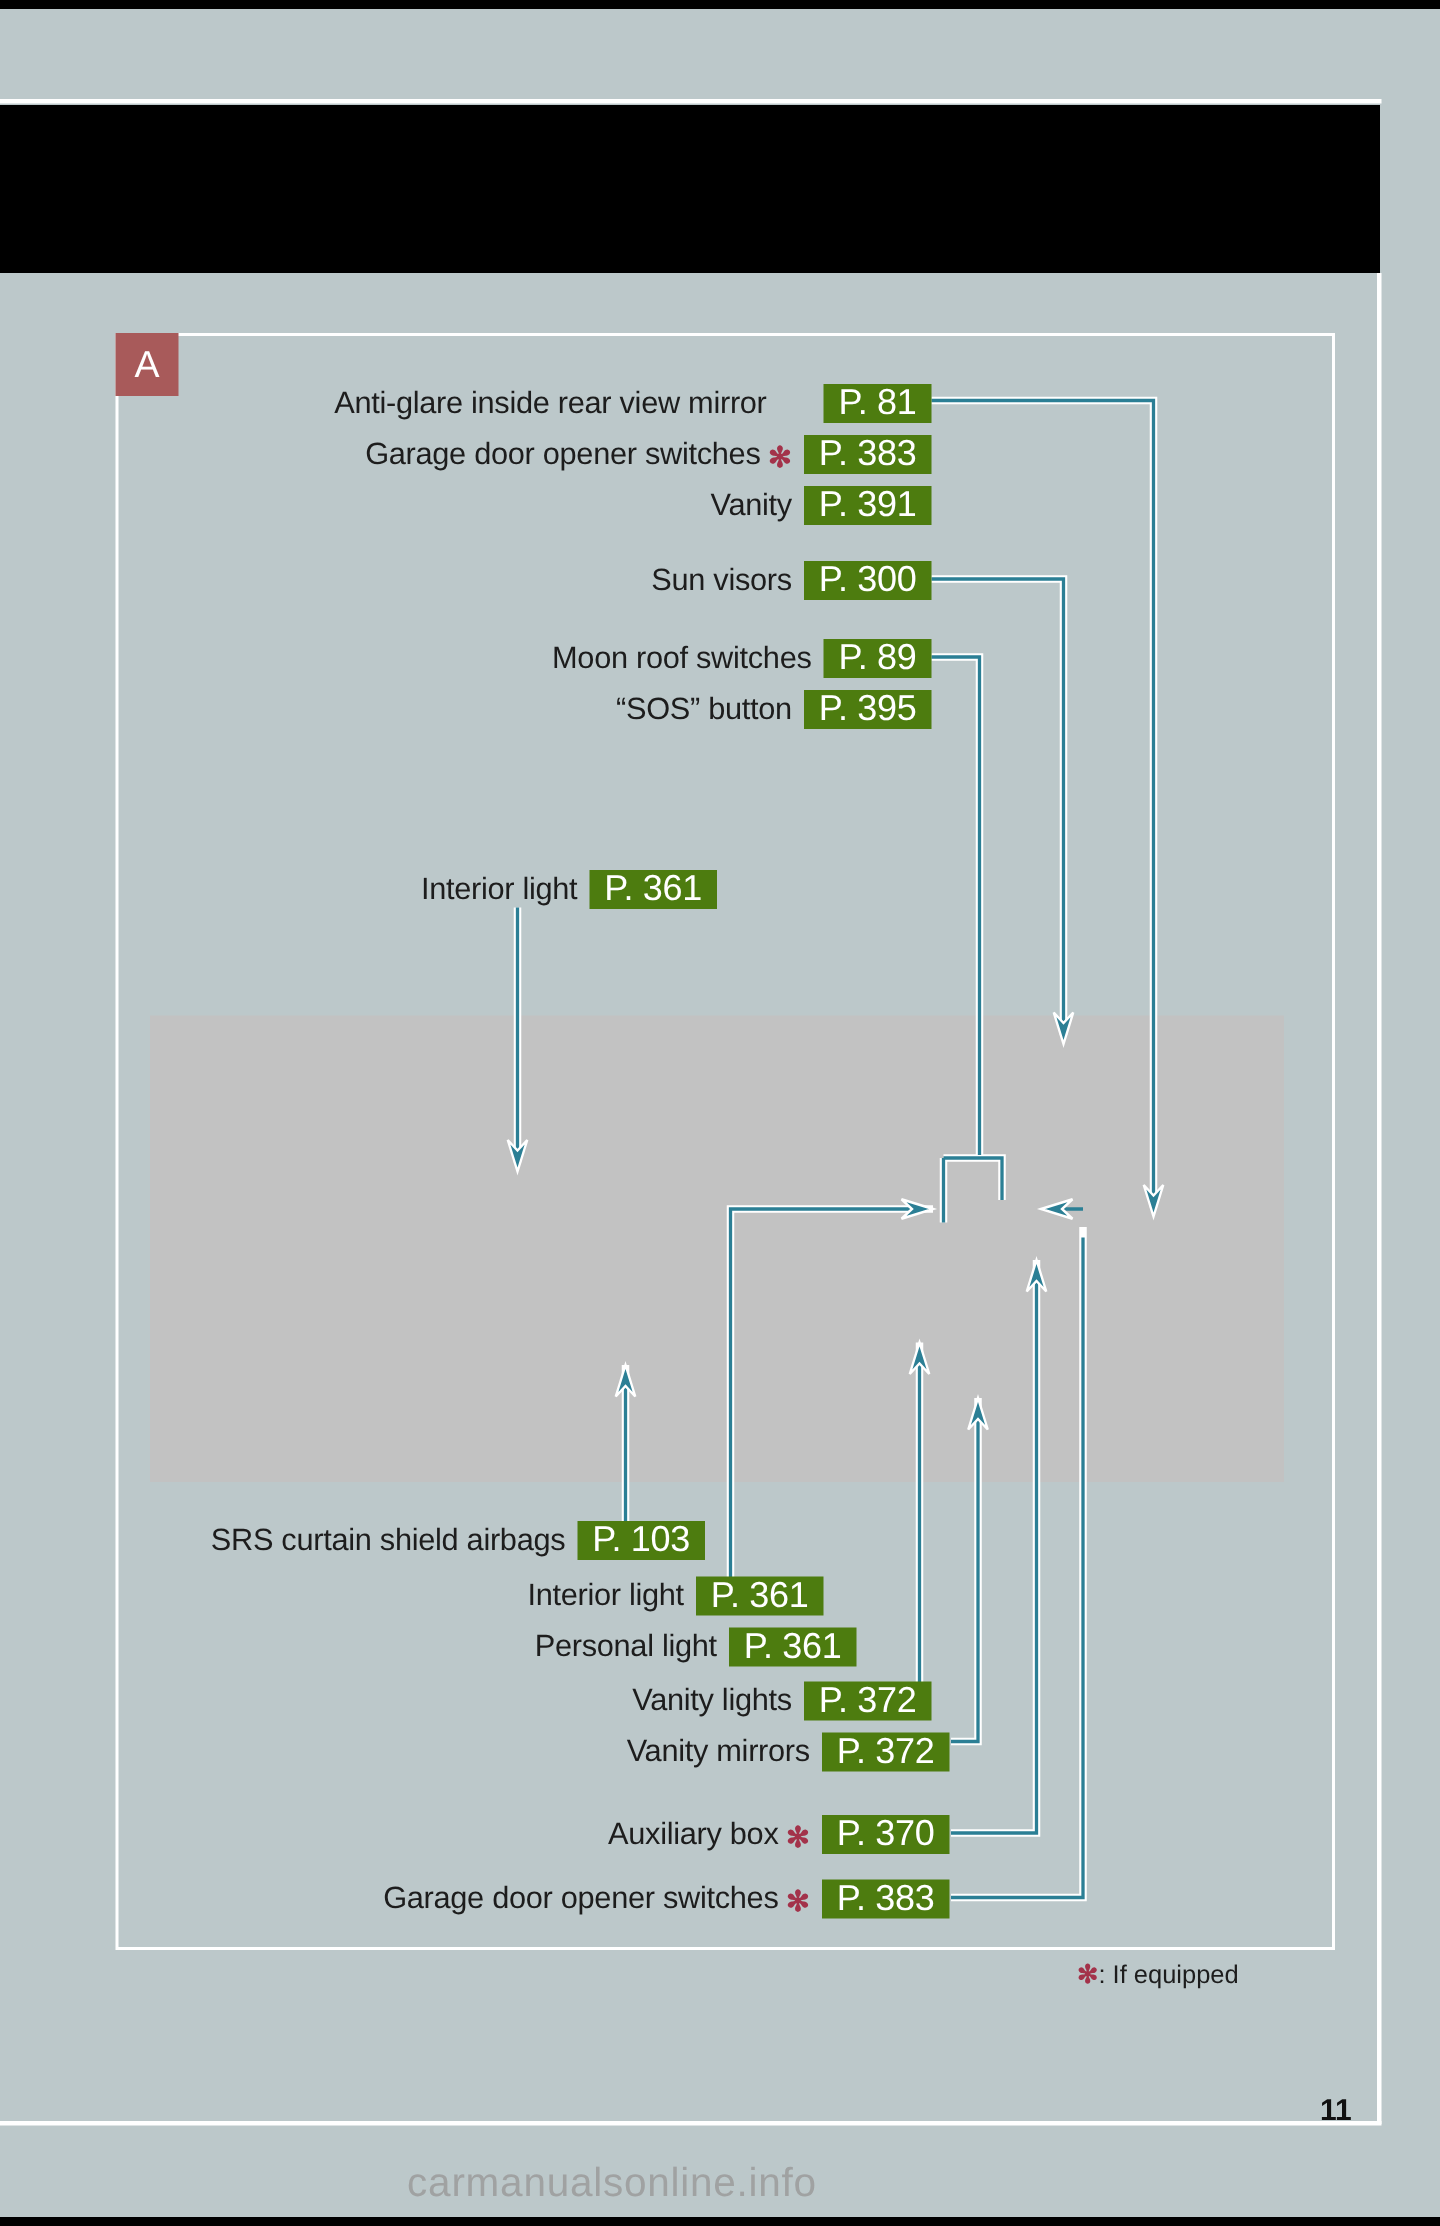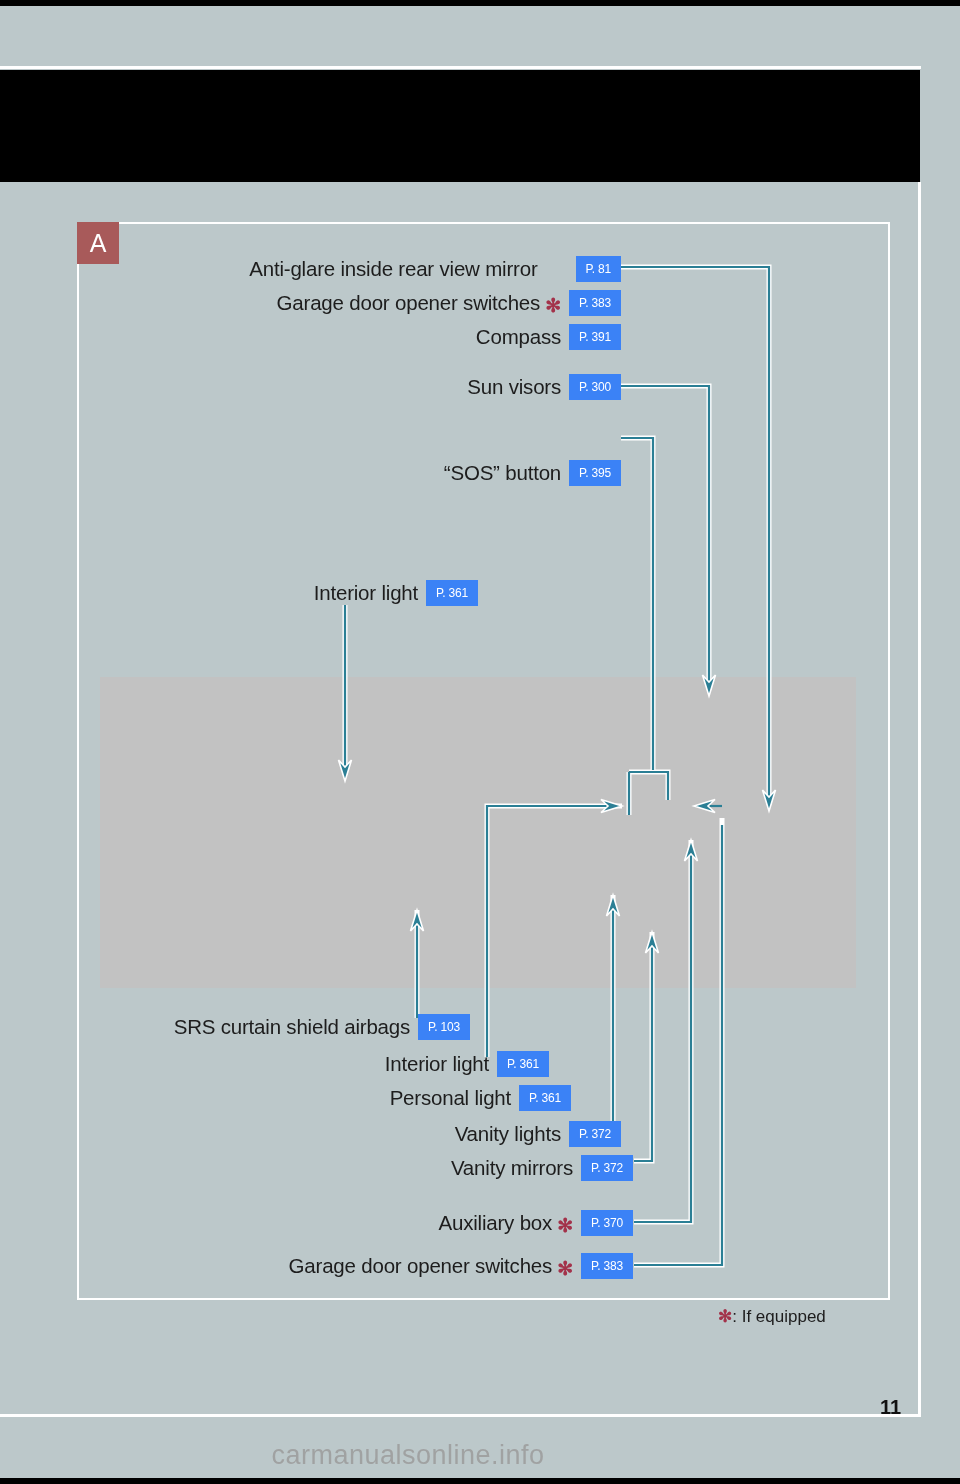--- a/index.html
+++ b/index.html
@@ -54,22 +54,22 @@
     font-size:20.5px;color:#1d1d1d;
     font-family:"Liberation Sans",sans-serif;
     letter-spacing:-0.2px;
     line-height:26px;
   }
   .callout .ast{
     color:#a3324a;font-size:19px;font-weight:bold;
     margin-left:5px;line-height:1;position:relative;top:2px;
   }
   .callout .pbox{
-    background:#3b82f6;color:#fff;
-    font-size:12px;line-height:26px;
+    background:#4d7c0f;color:#fff;
+    font-size:24px;line-height:26px;
     height:26px;
     padding:0 10px;
     margin-left:8px;
     display:inline-block;
     text-align:center;
     font-family:"Liberation Sans",sans-serif;
     letter-spacing:-0.2px;
   }
   
   .callout.ralign{justify-content:flex-end;}
@@ -200,29 +200,33 @@
     <span class="pbox">P. 81</span>
   </div>
 
   <div class="callout ralign" style="right:339px;top:290px;">
     <span class="lbl">Garage door opener switches</span>
     <span class="ast">✻</span>
     <span class="pbox">P. 383</span>
   </div>
 
   <div class="callout ralign" style="right:339px;top:324px;">
-    <span class="lbl">Compass</span>
+    <span class="lbl">Vanity</span>
     <span class="pbox">P. 391</span>
   </div>
 
   <div class="callout ralign" style="right:339px;top:374px;">
     <span class="lbl">Sun visors</span>
     <span class="pbox">P. 300</span>
   </div>
 
+  <div class="callout ralign" style="right:339px;top:426px;">
+    <span class="lbl">Moon roof switches</span>
+    <span class="pbox">P. 89</span>
+  </div>
 
   <div class="callout ralign" style="right:339px;top:460px;">
     <span class="lbl">“SOS” button</span>
     <span class="pbox">P. 395</span>
   </div>
 
   <div class="callout ralign" style="right:482px;top:580px;">
     <span class="lbl">Interior light</span>
     <span class="pbox">P. 361</span>
   </div>

